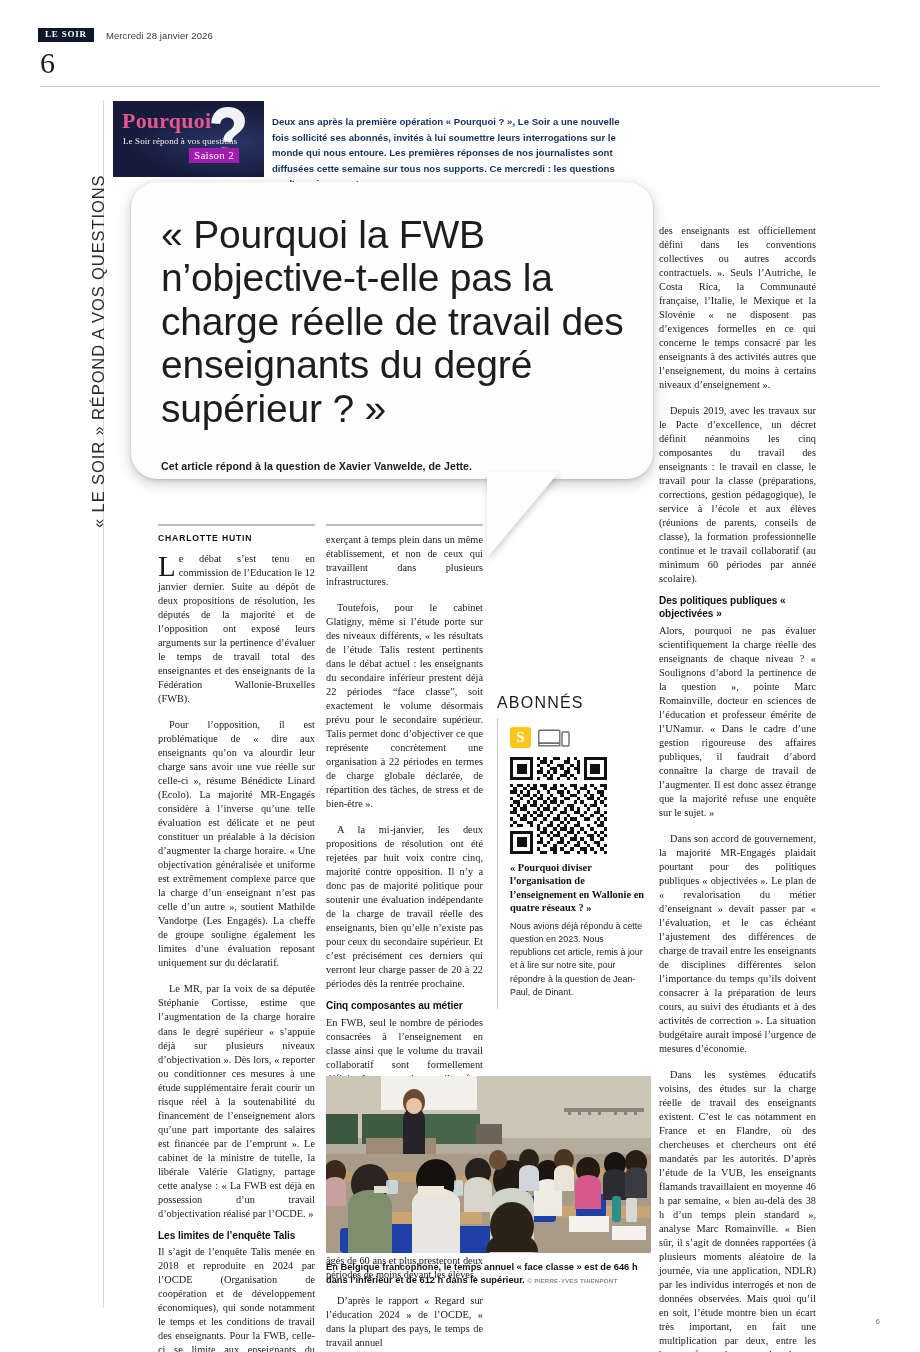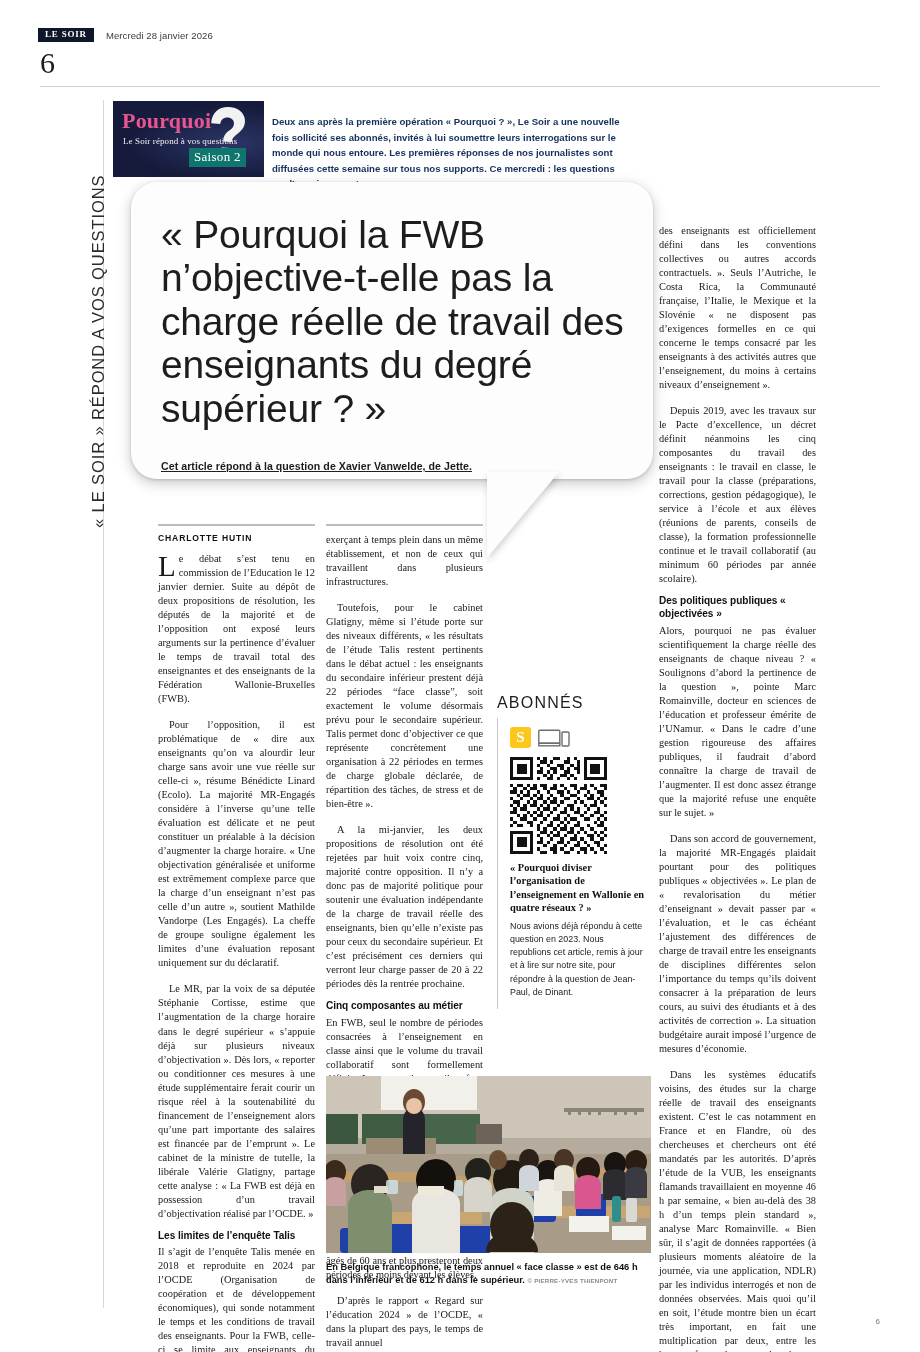--- a/index.html
+++ b/index.html
@@ -62,23 +62,23 @@
     font-family: "Liberation Serif", serif;
     font-weight: 700; font-size: 22px; color: #e8568f; letter-spacing: .2px;
   }
   #logo-sub {
     position: absolute; left: 10px; top: 35px;
     font-family: "Liberation Serif", serif;
     font-size: 9px; color: #f3f1ee; letter-spacing: .1px;
   }
   #logo-season {
     position: absolute; left: 76px; top: 47px;
-    background: #0f766e; color: #fff;
-    font-family: "Liberation Serif", serif;
-    font-size: 13px; padding: 1px 5px 2px 5px; letter-spacing: .3px;
+    background: #a21caf; color: #fff;
+    font-family: "Liberation Serif", serif;
+    font-size: 11px; padding: 1px 5px 2px 5px; letter-spacing: .3px;
   }
   #logo-qmark {
     position: absolute; right: 10px; top: 2px;
     width: 56px; height: 58px;
   }
 
   #kicker-text {
     position: absolute; left: 272px; top: 114px; width: 352px;
     font-size: 9.6px; line-height: 1.62; color: #16305c; font-weight: 600;
     text-align: left;
@@ -101,21 +101,21 @@
     filter: drop-shadow(1px 3px 3px rgba(0,0,0,.18));
   }
   #headline {
     position: absolute; left: 161px; top: 213px; width: 478px;
     font-size: 39px; line-height: 1.115;
     font-weight: 300; color: #1d1d1b;
     letter-spacing: -.2px;
   }
   #headline-credit {
     position: absolute; left: 161px; top: 460px; width: 470px;
-    font-size: 10.6px; font-weight: 700; color: #1d1d1b; letter-spacing: .05px; text-decoration: underline;
+    font-size: 10.6px; font-weight: 700; color: #1d1d1b; letter-spacing: .05px;
   }
 
   
   .col { position: absolute; width: 157px; }
   #col1 { left: 158px; top: 524px; }
   #col2 { left: 326px; top: 524px; }
   #col3 { left: 659px; top: 224px; }
 
   .col-rule { width: 157px; height: 2px; background: #bdbdbd; margin-bottom: 7px; }
 

